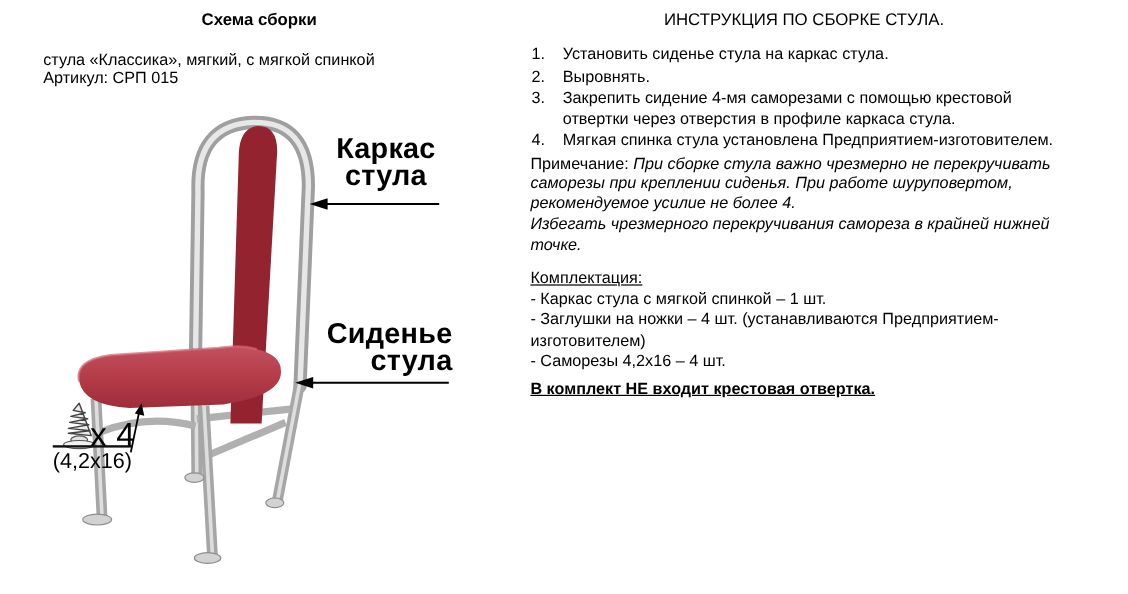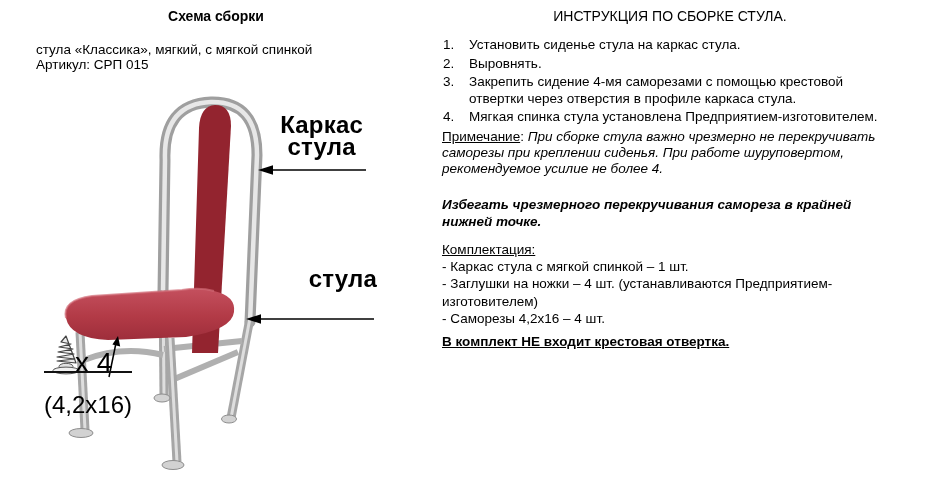--- a/index.html
+++ b/index.html
@@ -13,35 +13,35 @@
   .l-title { position:absolute; left:0; top:8px; width:432px; text-align:center;
              font-size:14px; font-weight:bold; }
   .l-sub   { position:absolute; left:0; top:42px; width:432px; 
              font-size:13.5px; line-height:15px;margin-left:36px; }
   .chair-svg { position:absolute; left:0; top:0; width:462px; height:495px; }
   .big-label { position:absolute; text-align:right; font-size:24px; font-weight:bold;
                line-height:22px; letter-spacing:0.2px; }
   .frame-label { right:99px; top:114px;text-align:center; }
   .seat-label  { right:85px; top:268px; }
   .x4-label { position:absolute; left:75px; top:347px; font-size:28px; }
-  .screw-size-label { position:absolute; left:44px; top:371px; font-size:24px;
-                      border-top:2px solid #111; padding-top:18px; }
+  .screw-size-label { position:absolute; left:44px; top:371px; font-size:18px;
+                      border-top:2px solid #111; padding-top:1px; }
   
   .right-panel { position:absolute; left:442px; top:0; width:442px; font-size:13.5px; }
   .r-title { margin:8px 0 0 0; text-align:center; padding-left:14px; font-size:14px; }
   .steps { margin-top:13px; }
   .step { display:flex; line-height:16.5px; margin-bottom:2px; }
   .step-num { flex:none; width:27px; padding-left:1px; }
   .step-txt { flex:1; }
   p { margin:0; }
   .note { margin-top:3px; line-height:16px; width:434px; }
-  .u { text-decoration:underline; }
+  .u { }
   .i { font-style:italic; }
-  .note-warning { margin-top:19px; line-height:17px; width:434px;
-                  font-weight:bold; font-style:italic; }
+  .note-warning { margin-top:1px; line-height:17px; width:434px;
+                  font-weight:normal; font-style:italic; }
   .kit { margin-top:11px; }
   .kit-title { text-decoration:underline; line-height:17px; }
   .kit-item { line-height:17.5px; width:434px; }
   .no-driver { margin-top:5px; font-weight:bold; line-height:17px;text-decoration:underline; }
   .important { margin-top:37px; line-height:16.5px; width:422px; }
   .important b { margin-right:2px; }
 </style>
 </head>
 <body>
 
@@ -111,20 +111,21 @@
       <line x1="109" y1="377" x2="116" y2="343" stroke="#000" stroke-width="1.5"></line>
       <polygon points="118,336 120.2,346.4 112.4,344.6" fill="#000"></polygon>
     </g>
   </svg>
 
   <div class="big-label frame-label">
     <div>Каркас</div>
     <div>стула</div>
   </div>
   <div class="big-label seat-label">
+    <div>Сиденье</div>
     <div>стула</div>
   </div>
 
   <div class="x4-label">x 4</div>
   <div class="screw-size-label">(4,2х16)</div>
 </div>
 
 <div class="right-panel">
 
   <p class="r-title">ИНСТРУКЦИЯ ПО СБОРКЕ СТУЛА.</p>

